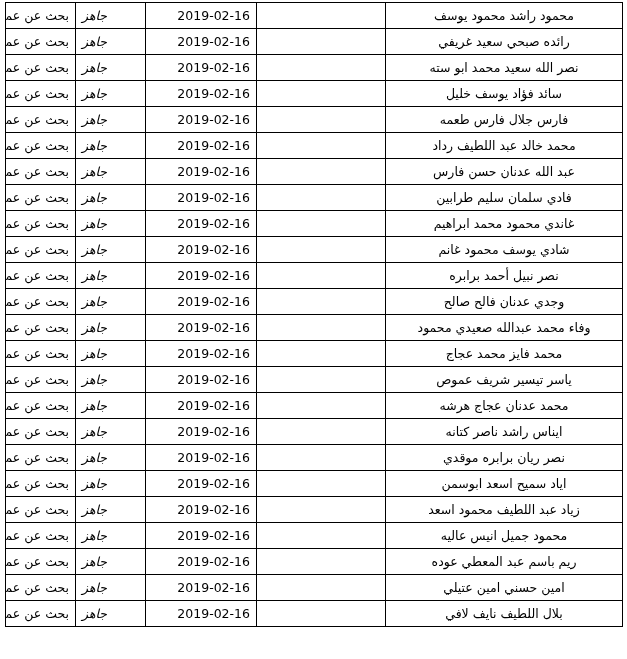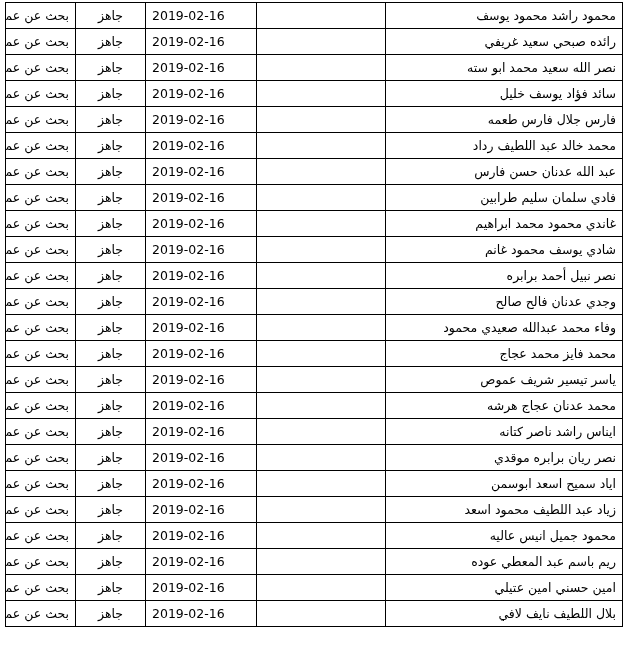--- a/index.html
+++ b/index.html
@@ -31,24 +31,24 @@
     border: 1px solid #000000;
     height: 25px;
     padding: 0 6px;
     font-size: 12.5px;
     line-height: 25px;
     white-space: nowrap;
     overflow: hidden;
     box-sizing: border-box;
   }
   
-  .col-name   { width: 237px; }
+  .col-name   { width: 237px; text-align: center; }
   .col-blank  { width: 129px; }
-  .col-date   { width: 111px; text-align: left; direction: ltr; font-size: 12.5px; }
-  .col-status { width: 70px;  text-align: center; }
+  .col-date   { width: 111px; text-align: right; direction: ltr; font-size: 12.5px; }
+  .col-status { width: 70px;  text-align: left; font-style: italic; }
   .col-type   { width: 70px;  text-align: center; }
 </style>
 </head>
 <body>
 
 <div class="sheet">
   <table class="records">
     <tbody>
         <tr>
           <td class="col-name">محمود راشد محمود يوسف</td>

